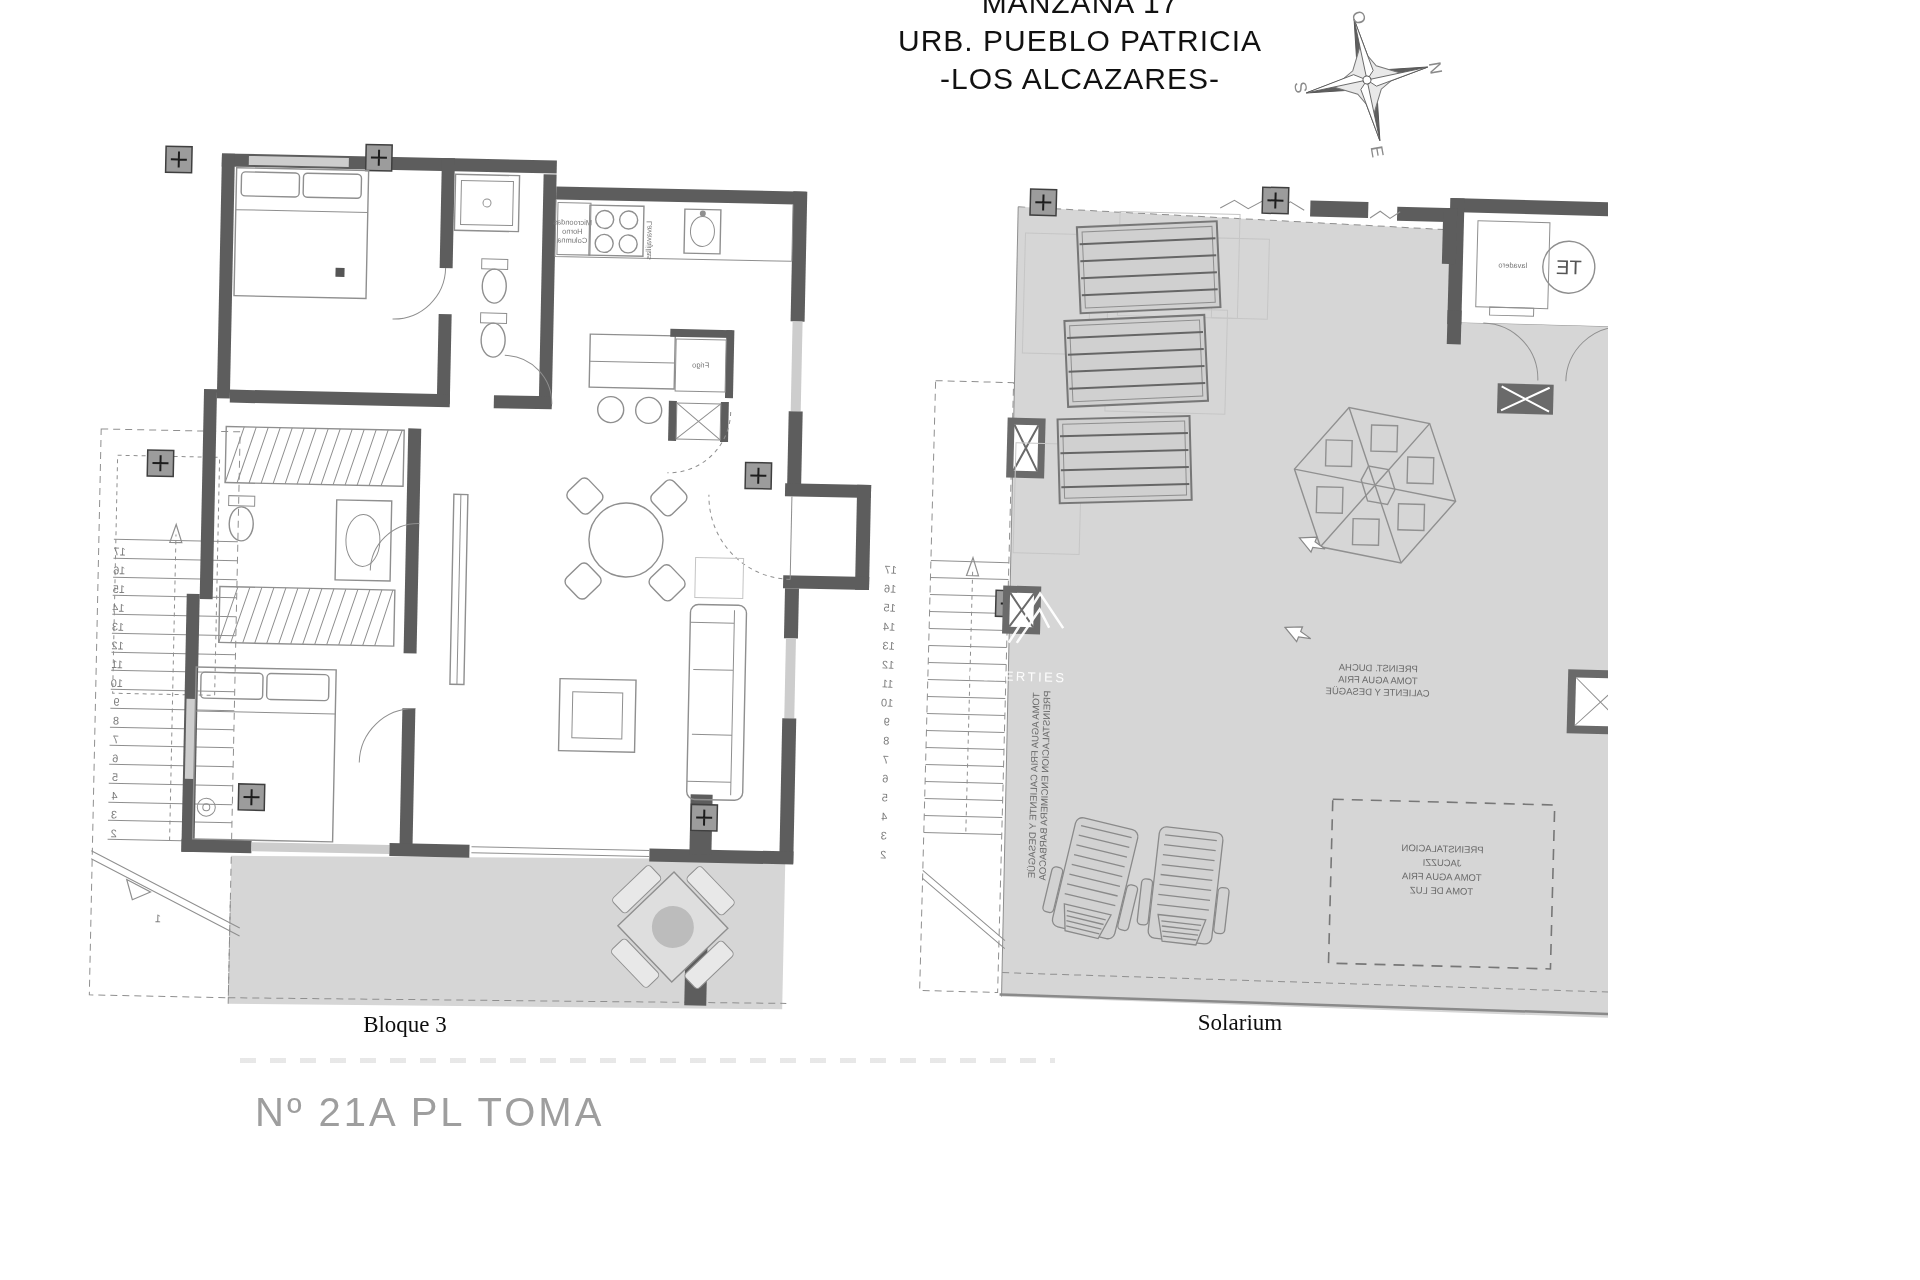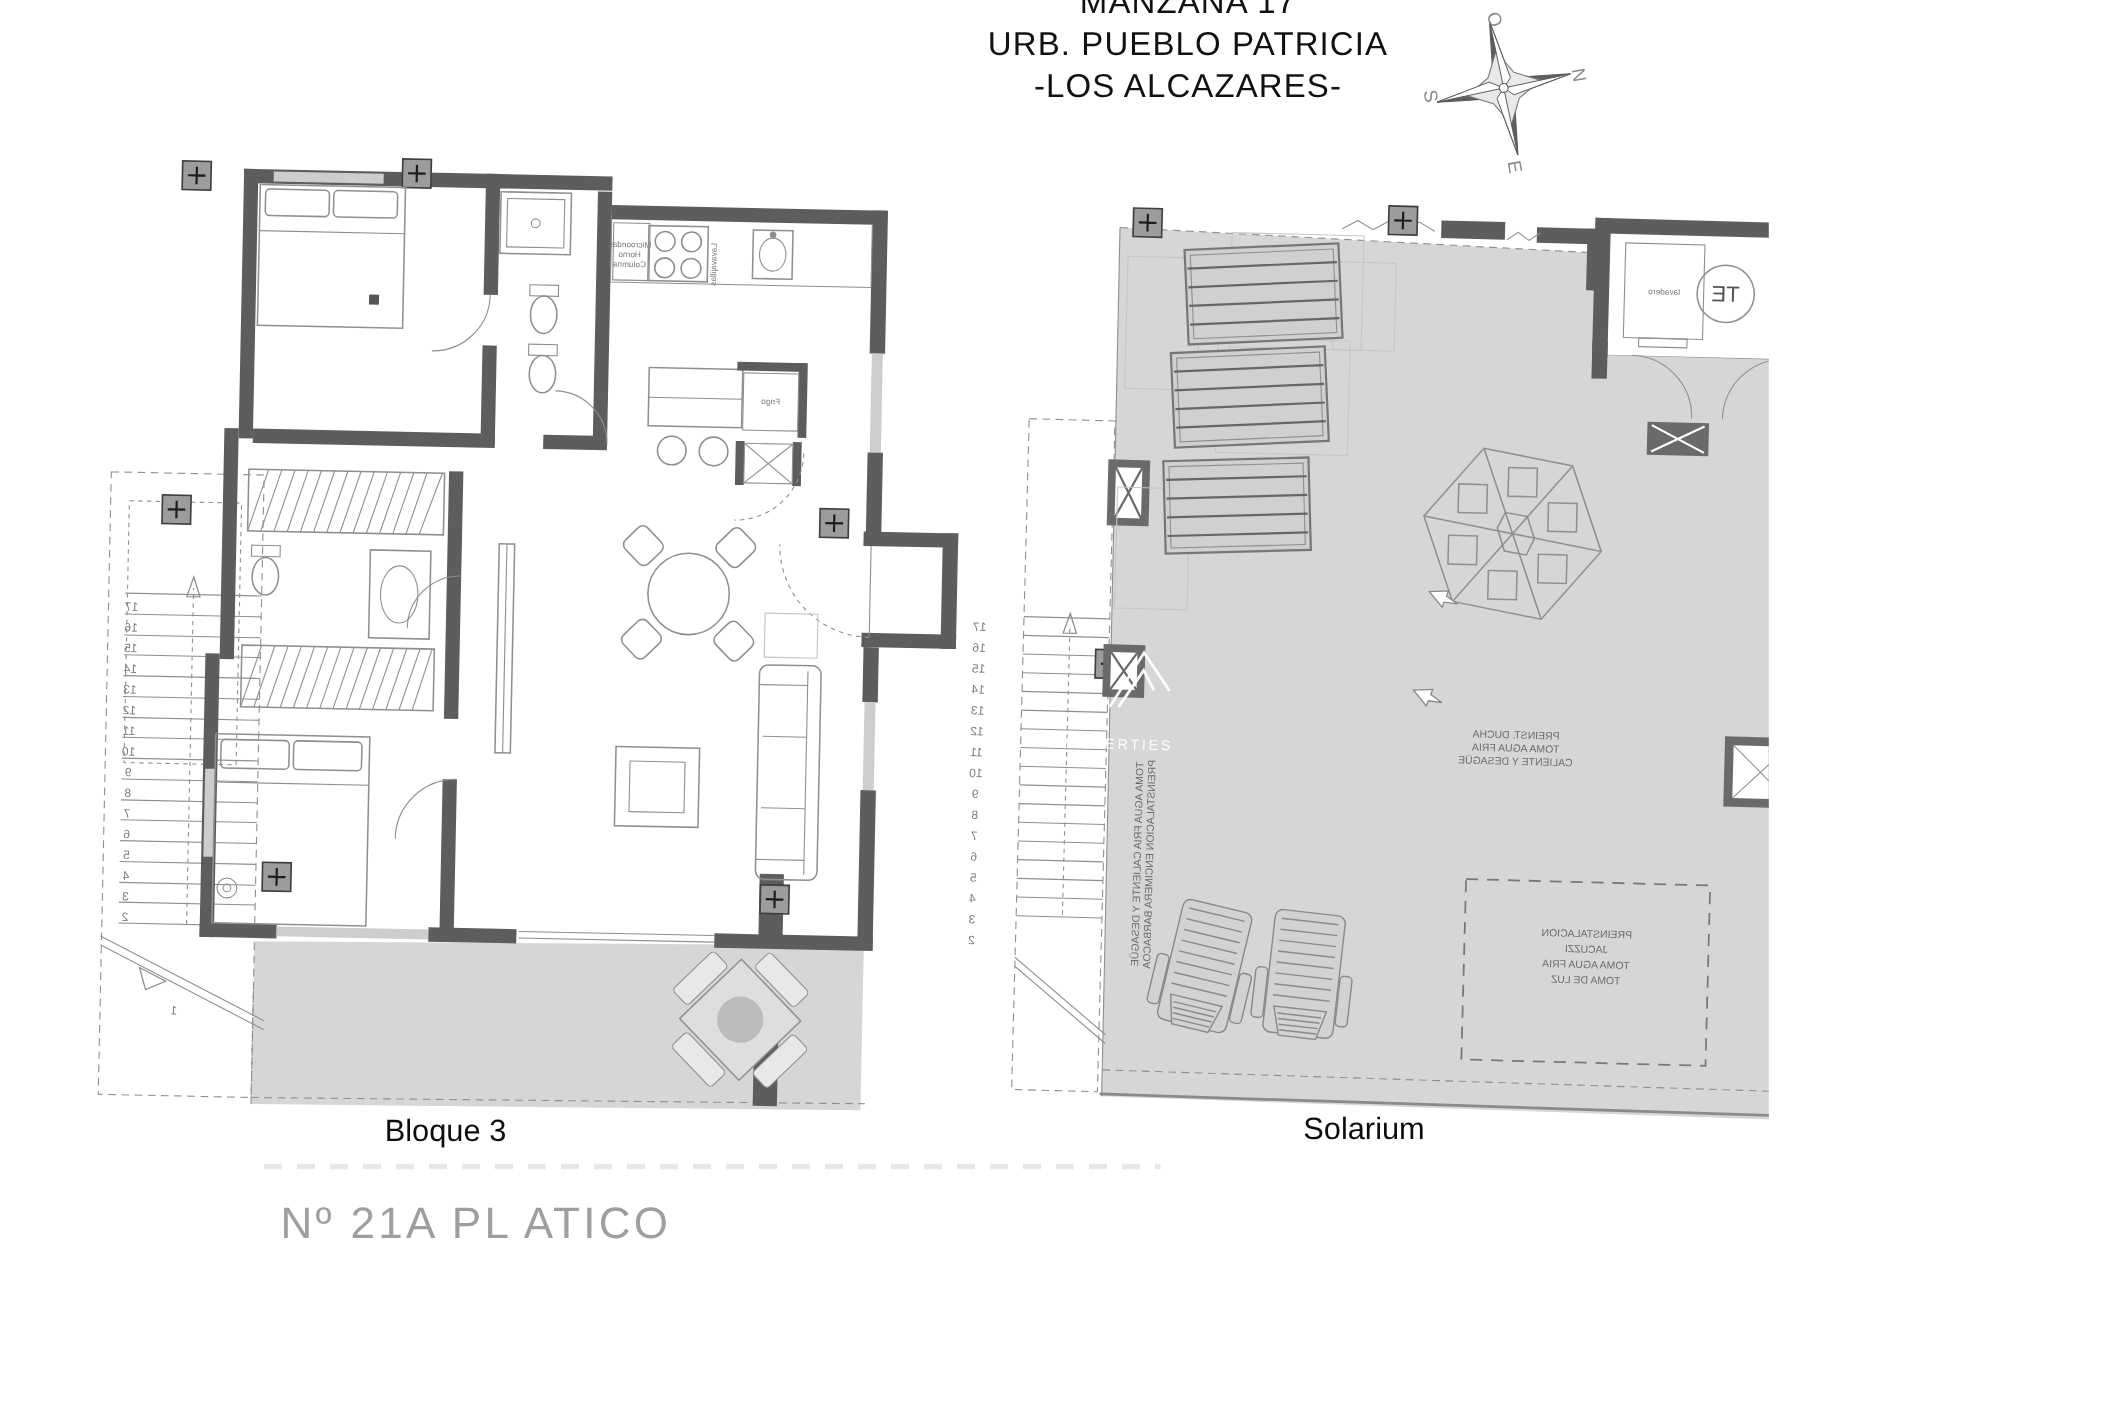--- a/index.html
+++ b/index.html
@@ -1,21 +1,21 @@
 <!DOCTYPE html>
 <html><head>
 <meta charset="utf-8">
 <style>
   html,body{margin:0;padding:0;background:#ffffff;}
   #stage{position:relative;width:1608px;height:1280px;background:#fff;overflow:hidden;
          font-family:"Liberation Sans",sans-serif;color:#1a1a1a;}
   
   .header{position:absolute;left:870px;top:-16px;width:420px;text-align:center;
           font-size:30px;line-height:38px;letter-spacing:1px;color:#111;}
-  .plan-title{position:absolute;font-size:28px;color:#0d0d0d;width:320px;text-align:center;}
+  .plan-title{position:absolute;font-size:23px;color:#0d0d0d;width:320px;text-align:center;font-family:Liberation Serif, serif;}
   #bloque3-title{left:245px;top:1012px;}
   #solarium-title{left:1080px;top:1010px;}
   .unit-label{position:absolute;left:255px;top:1090px;font-size:40px;letter-spacing:3px;color:#9e9e9e;}
   .faint-strip{position:absolute;left:240px;top:1058px;width:815px;height:5px;opacity:.8;
      background:repeating-linear-gradient(90deg,#e2e2e2 0 16px,transparent 16px 30px);}
   
   svg{position:absolute;overflow:visible;}
   #left-plan{left:95px;top:145px;transform:rotate(1.2deg);}
   #right-plan{left:860px;top:180px;transform:rotate(1.5deg);}
   #compass{left:1285px;top:0px;}
@@ -499,15 +499,15 @@
 
     <g>
       <path d="M150,470 L180,420 L204,454 M190,454 L180,436 L158,470" stroke="#ffffff" stroke-width="2.5" fill="none" opacity="0.95"></path>
       <text class="wm-text" x="100" y="508">PROPERTIES</text>
     </g>
   </svg>
 
   <div class="plan-title" id="bloque3-title">Bloque 3</div>
   <div class="plan-title" id="solarium-title">Solarium</div>
   <div class="faint-strip"></div>
-  <div class="unit-label">Nº 21A PL ATICO</div>
+  <div class="unit-label">Nº 21A PL TOMA</div>
 
 </div>
 
 </body></html>

